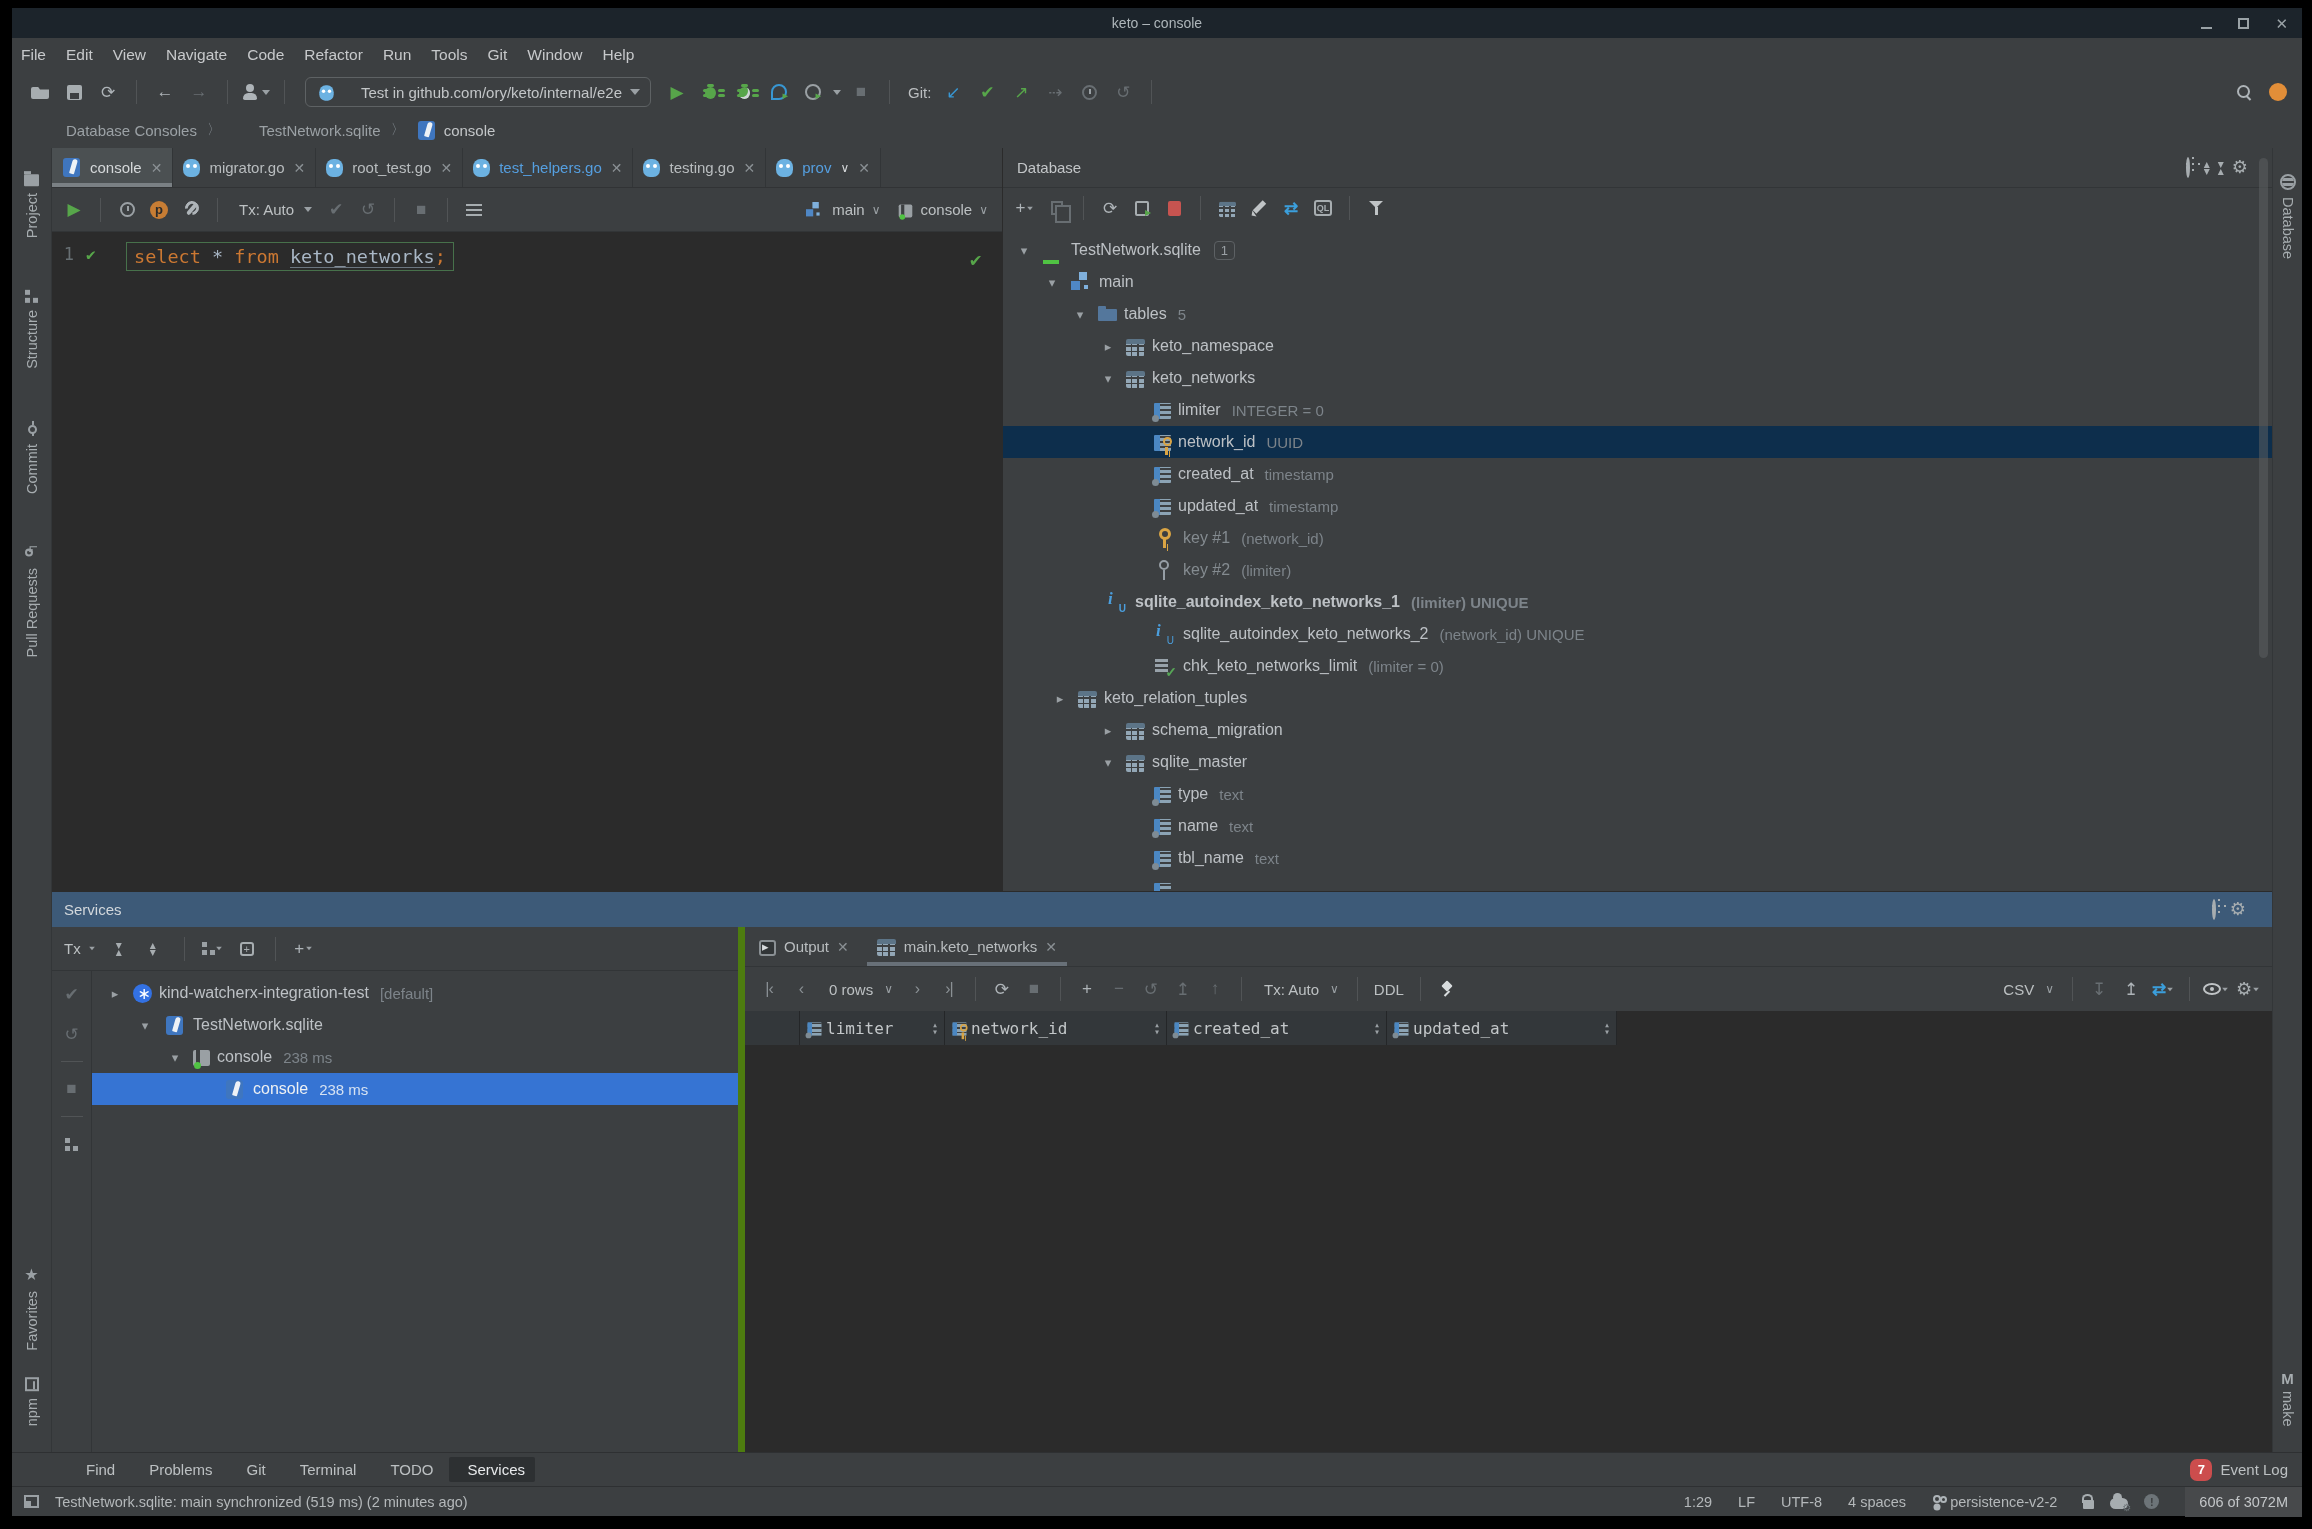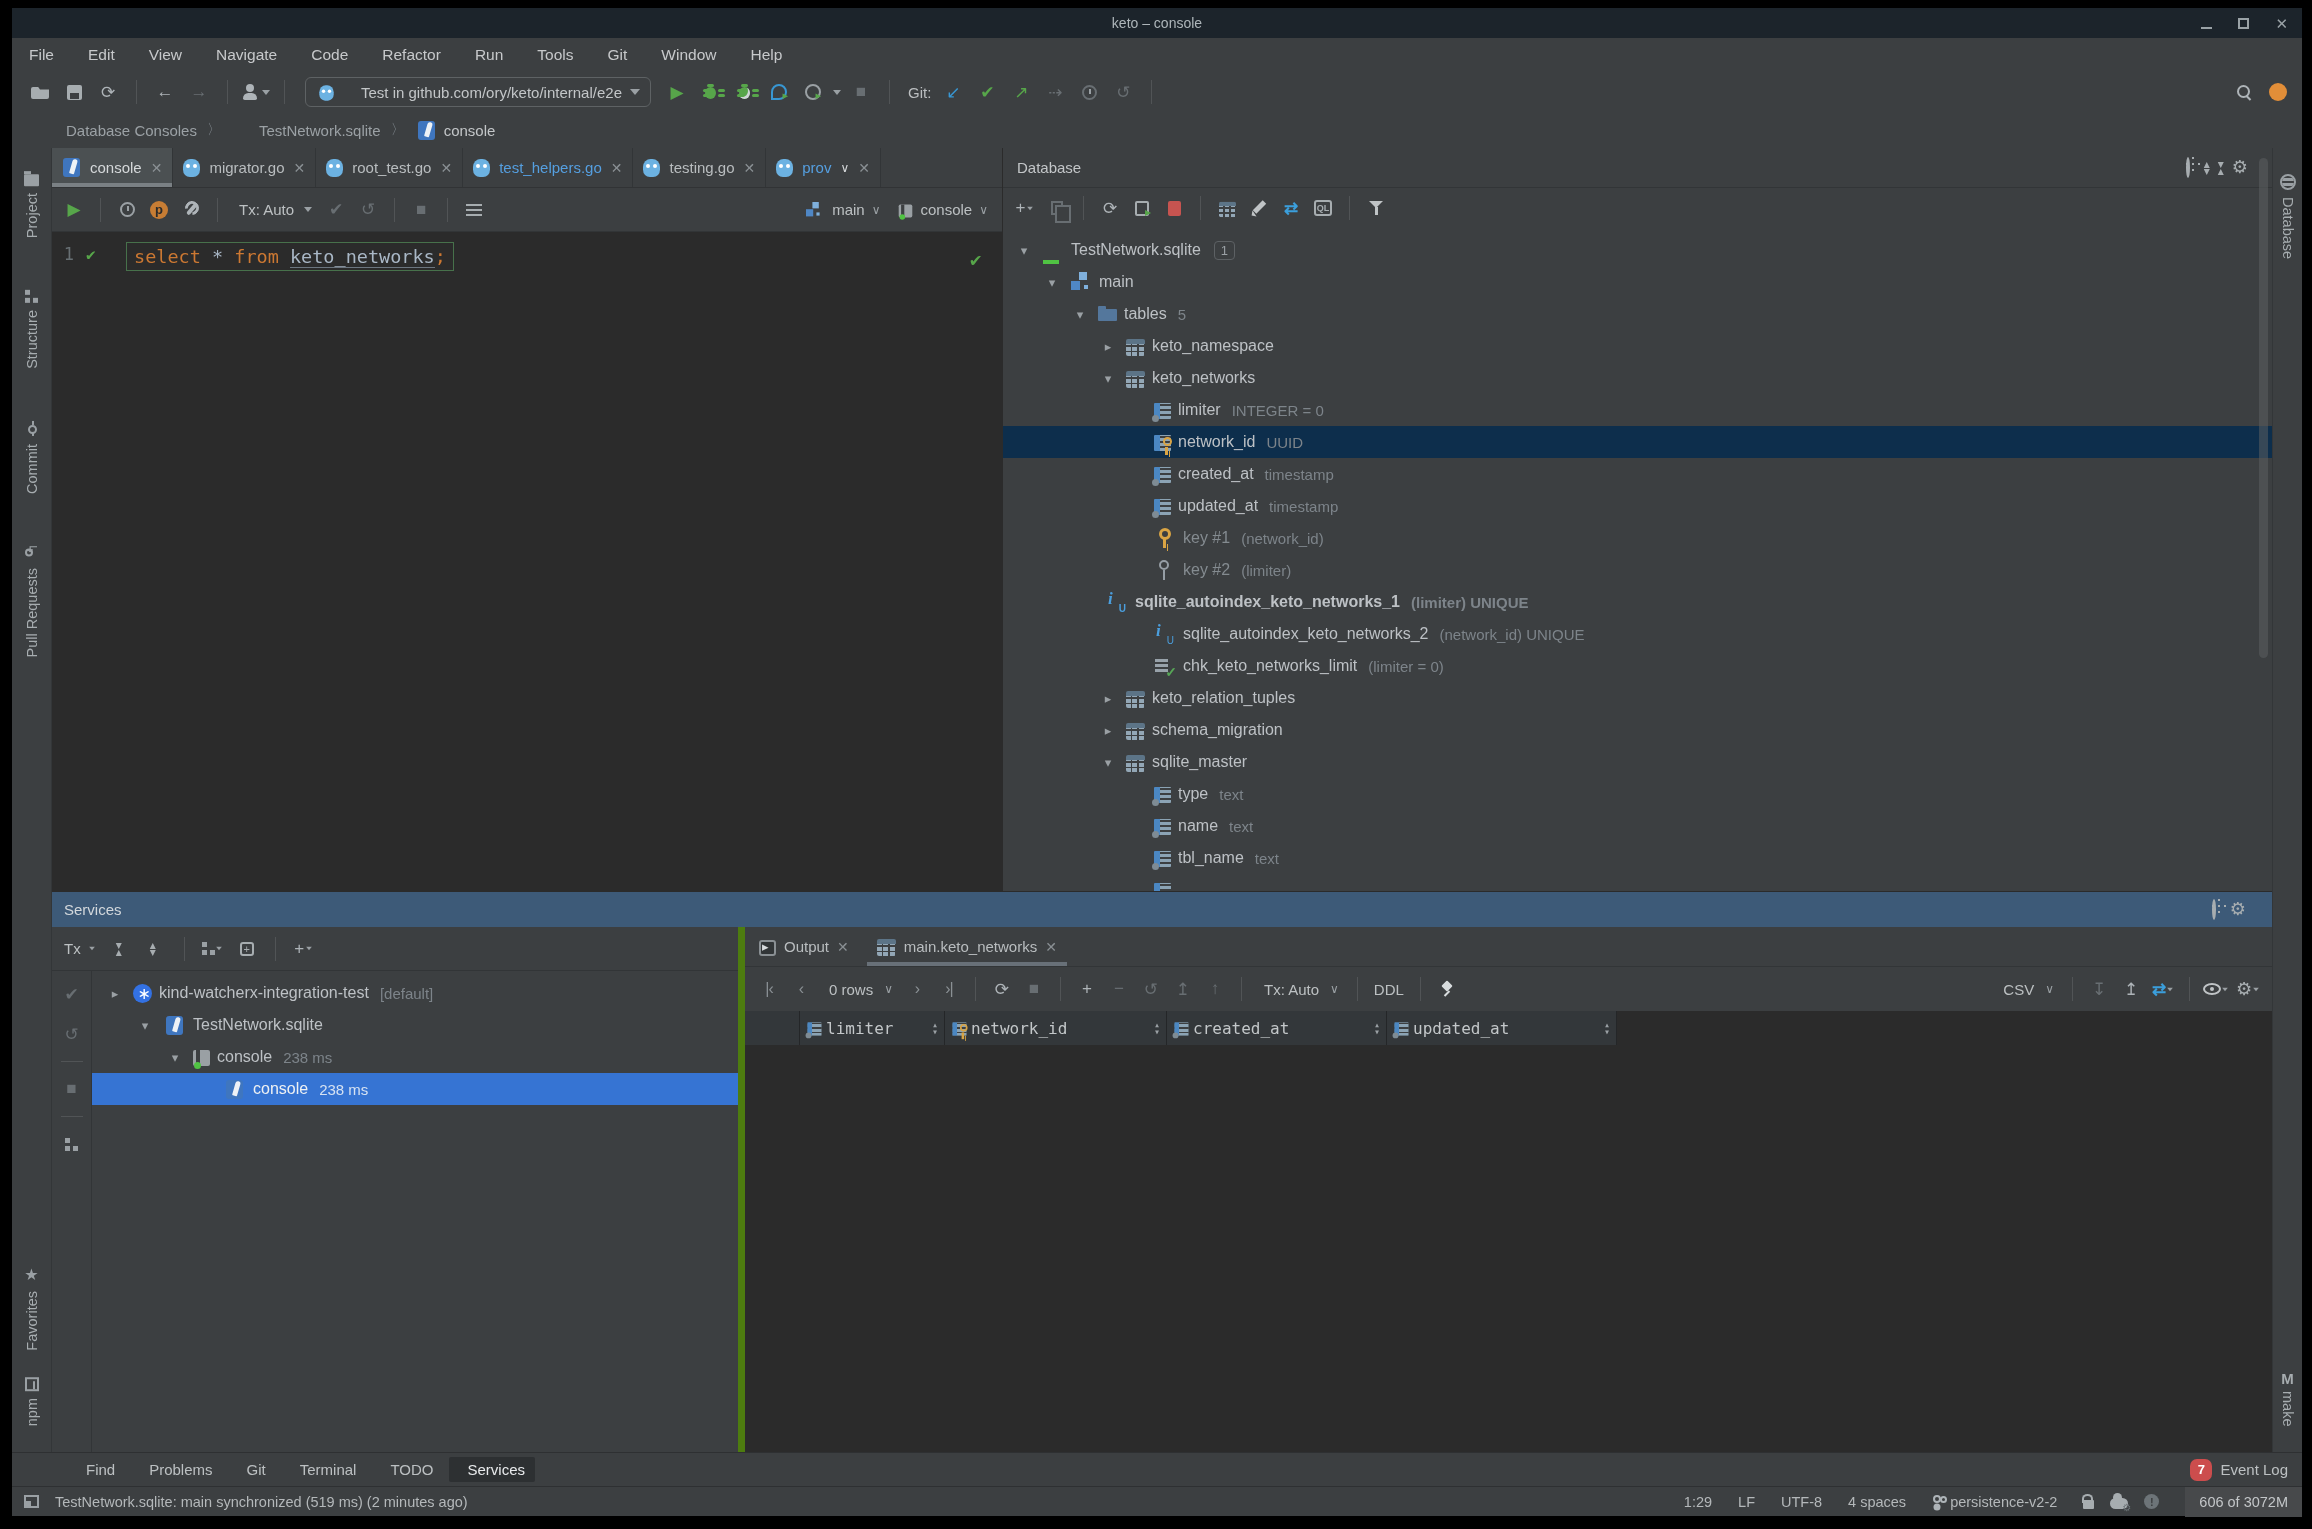--- a/index.html
+++ b/index.html
@@ -11,21 +11,21 @@
   
   .titlebar { height:30px; background:#1c242b; display:flex; align-items:center;
     justify-content:center; position:relative; flex:none; }
   .titlebar .title { font-size:14px; color:#aeb6ba; }
   .win-controls { position:absolute; right:14px; top:0; height:30px; display:flex; gap:26px; align-items:center; color:#9aa2a6; }
   .win-btn { font-size:15px; line-height:1; cursor:default; }
   .wc-max { width:11px; height:11px; border:2px solid #9aa2a6; display:inline-block; }
   .wc-min { width:11px; height:2px; background:#9aa2a6; display:inline-block; margin-top:8px;}
 
   
-  .menubar { height:34px; display:flex; align-items:center; padding-left:8px; gap:16px; flex:none; }
+  .menubar { height:34px; display:flex; align-items:center; padding-left:0; gap:2px; flex:none; }
   .menu-item { padding:4px 9px; font-size:15.5px; color:#c7c9cb; }
 
   
   .toolbar { height:40px; display:flex; align-items:center; padding:0 10px 0 14px; gap:6px; flex:none; }
   .tb-sep { width:1px; height:24px; background:#515456; margin:0 8px; flex:none; }
   .tbi { width:28px; height:26px; display:flex; align-items:center; justify-content:center;
     font-size:17px; color:#aeb4b8; flex:none; position:relative; }
   .tbi.dim { color:#686e72; }
   .green { color:#57a64a !important; }
   .blue { color:#3897d3 !important; }
@@ -645,21 +645,21 @@
               </div>
 
               <div class="trow" style="padding-left: 122px;">
                 <span class="chev"></span>
                 <span class="ic ic-constraint"></span>
                 <span class="lab">chk_keto_networks_limit</span>
 
                 <span class="meta">(limiter = 0)</span>
               </div>
 
-              <div class="trow" style="padding-left: 94px;">
+              <div class="trow" style="padding-left: 46px;">
                 <span class="chev collapsed"></span>
                 <span class="ic ic-table"></span>
                 <span class="lab">keto_relation_tuples</span>
 
               </div>
 
               <div class="trow" style="padding-left: 94px;">
                 <span class="chev collapsed"></span>
                 <span class="ic ic-table"></span>
                 <span class="lab">schema_migration</span>

